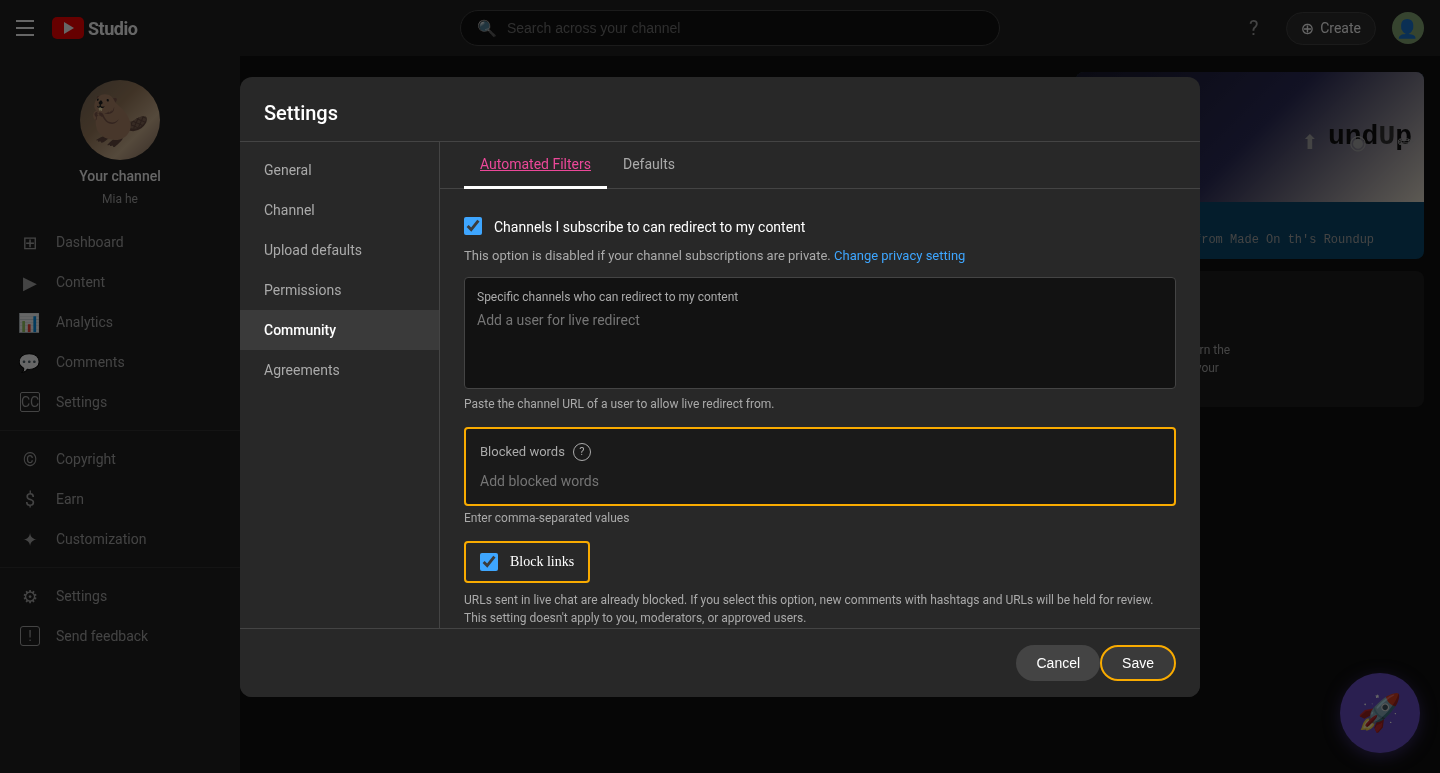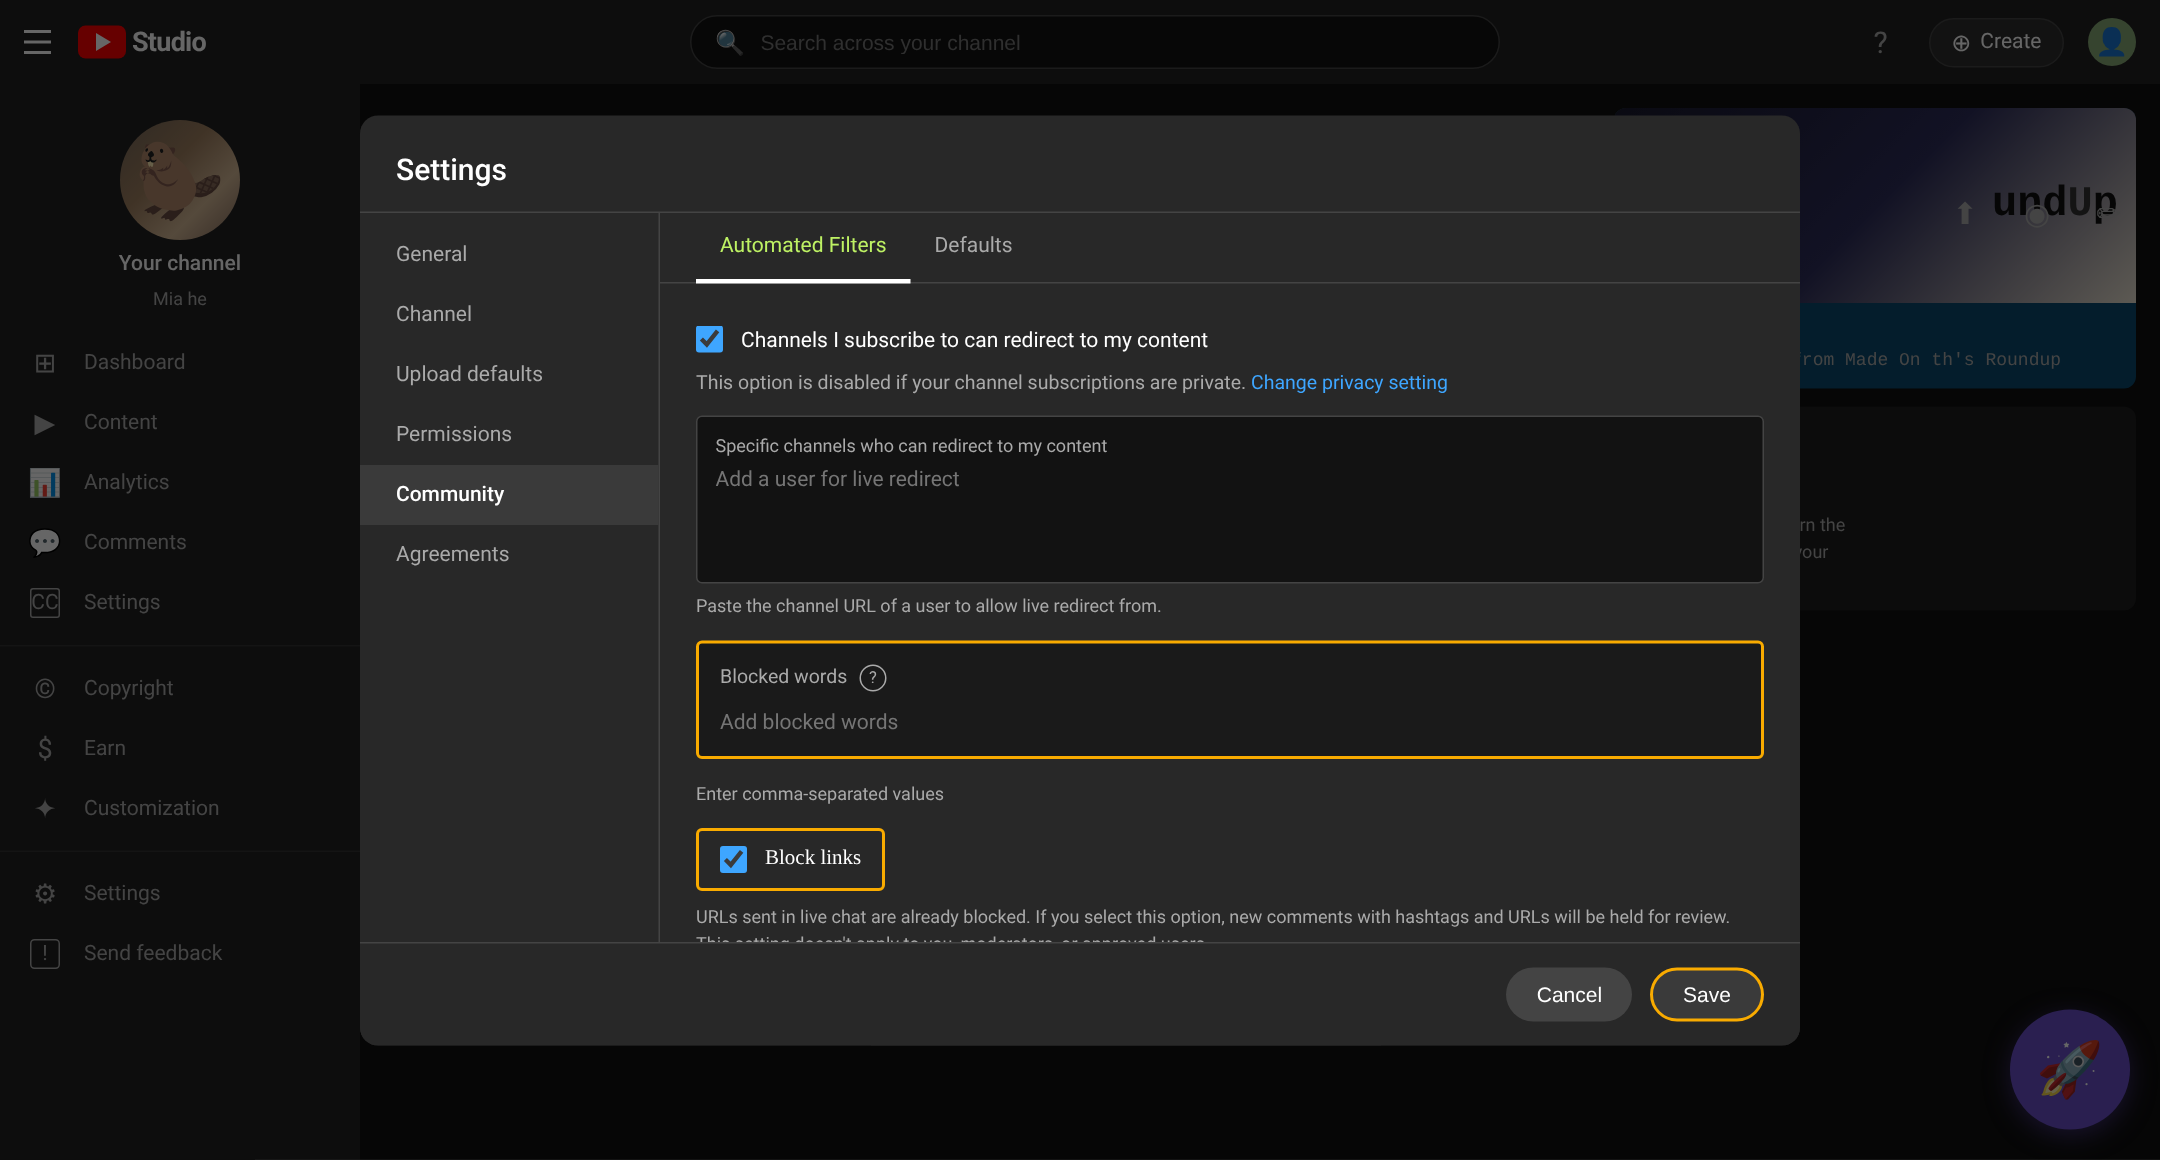--- a/index.html
+++ b/index.html
@@ -298,22 +298,23 @@
     }
     .tab {
       padding: 14px 16px;
       cursor: pointer;
       color: #aaa;
       font-size: 14px;
       border-bottom: 3px solid transparent;
       margin-bottom: -1px;
     }
     .tab.active {
-      color: #bef264;
+      color: #ec4899;
       border-bottom-color: #fff;
+      text-decoration: underline;
     }
 
     
     .tab-content {
       padding: 20px 24px;
     }
     .checkbox-row {
       display: flex;
       align-items: flex-end;
       gap: 12px;
@@ -369,21 +370,21 @@
       color: #aaa;
       margin-bottom: 16px;
     }
 
     
     .blocked-words-box {
       border: 2px solid #f9ab00;
       border-radius: 4px;
       padding: 14px;
       background: #1a1a1a;
-      margin: 16px 0;
+      margin: 5px 0;
     }
     .blocked-words-header {
       display: flex;
       align-items: center;
       gap: 8px;
       margin-bottom: 10px;
     }
     .blocked-words-label {
       font-size: 13px;
       color: #aaa;
@@ -444,21 +445,21 @@
       font-size: 12px;
       color: #aaa;
       line-height: 1.5;
       margin-top: 8px;
     }
 
     
     .modal-footer {
       display: flex;
       justify-content: flex-end;
-      gap: 12px;
+      gap: 0;
       padding: 16px 24px;
       border-top: 1px solid #444;
       background: #282828;
     }
     .btn-cancel {
       padding: 8px 20px;
       border-radius: 18px;
       border: none;
       background: #444;
       color: #fff;

